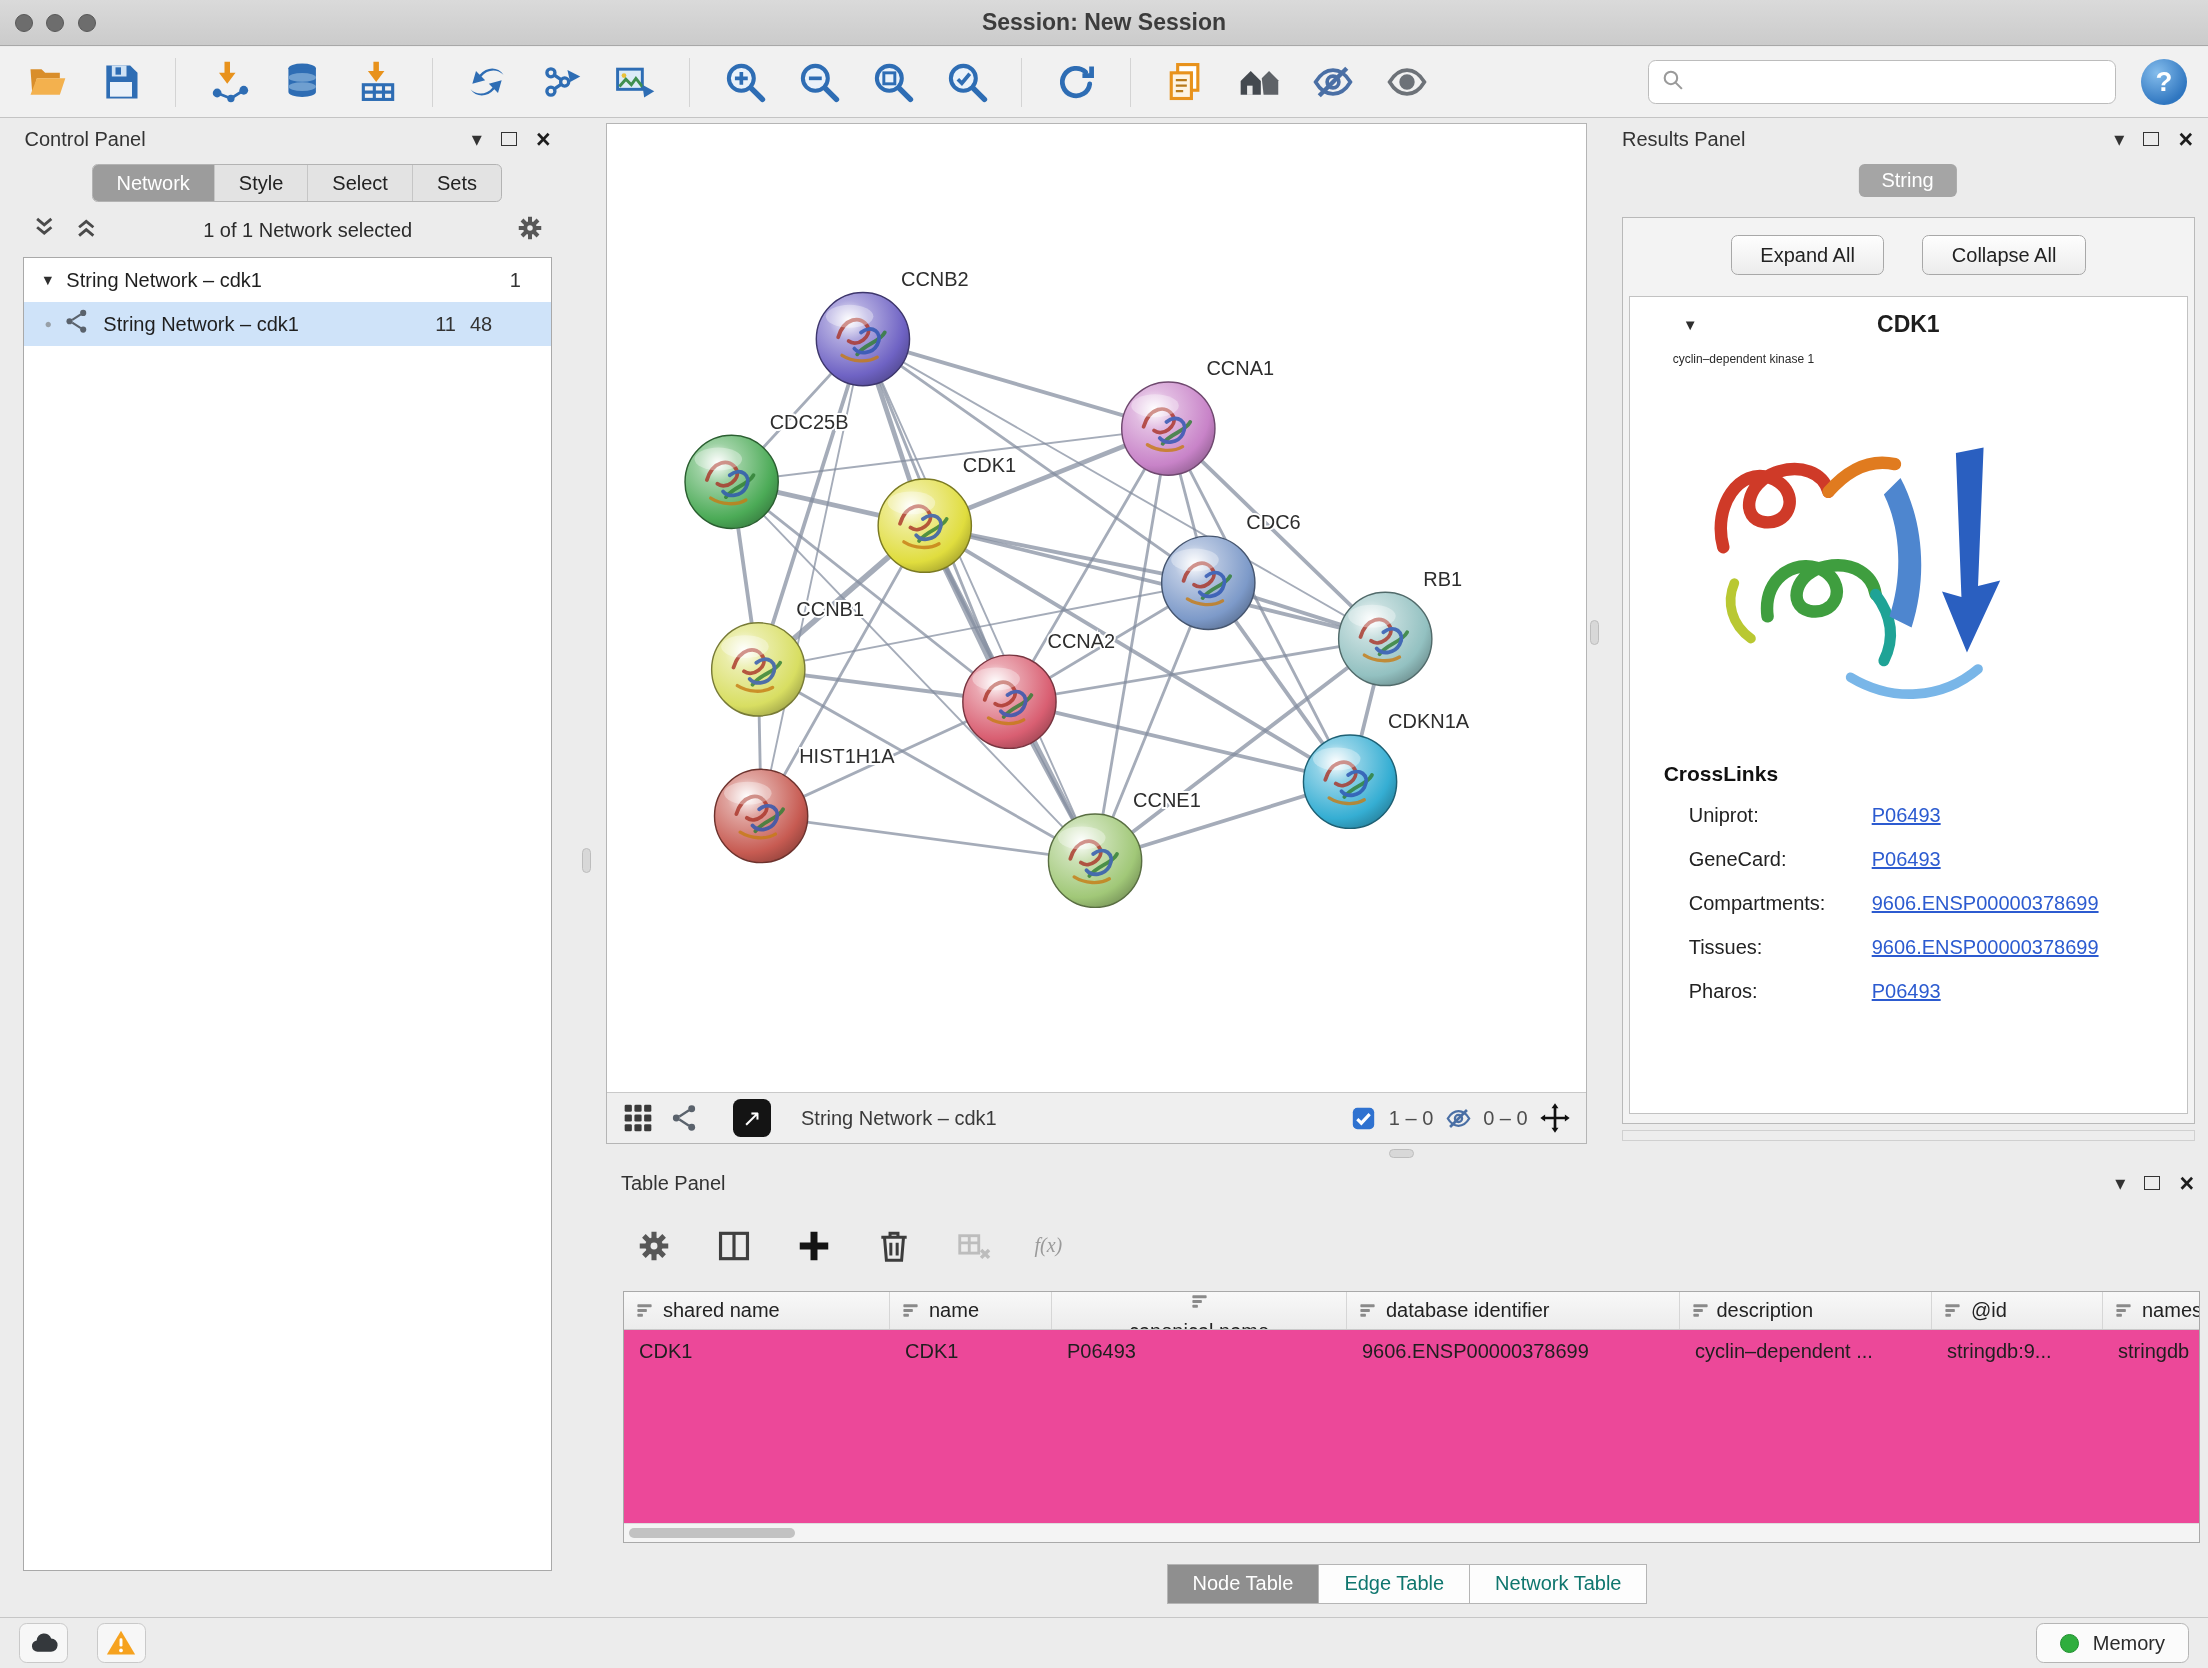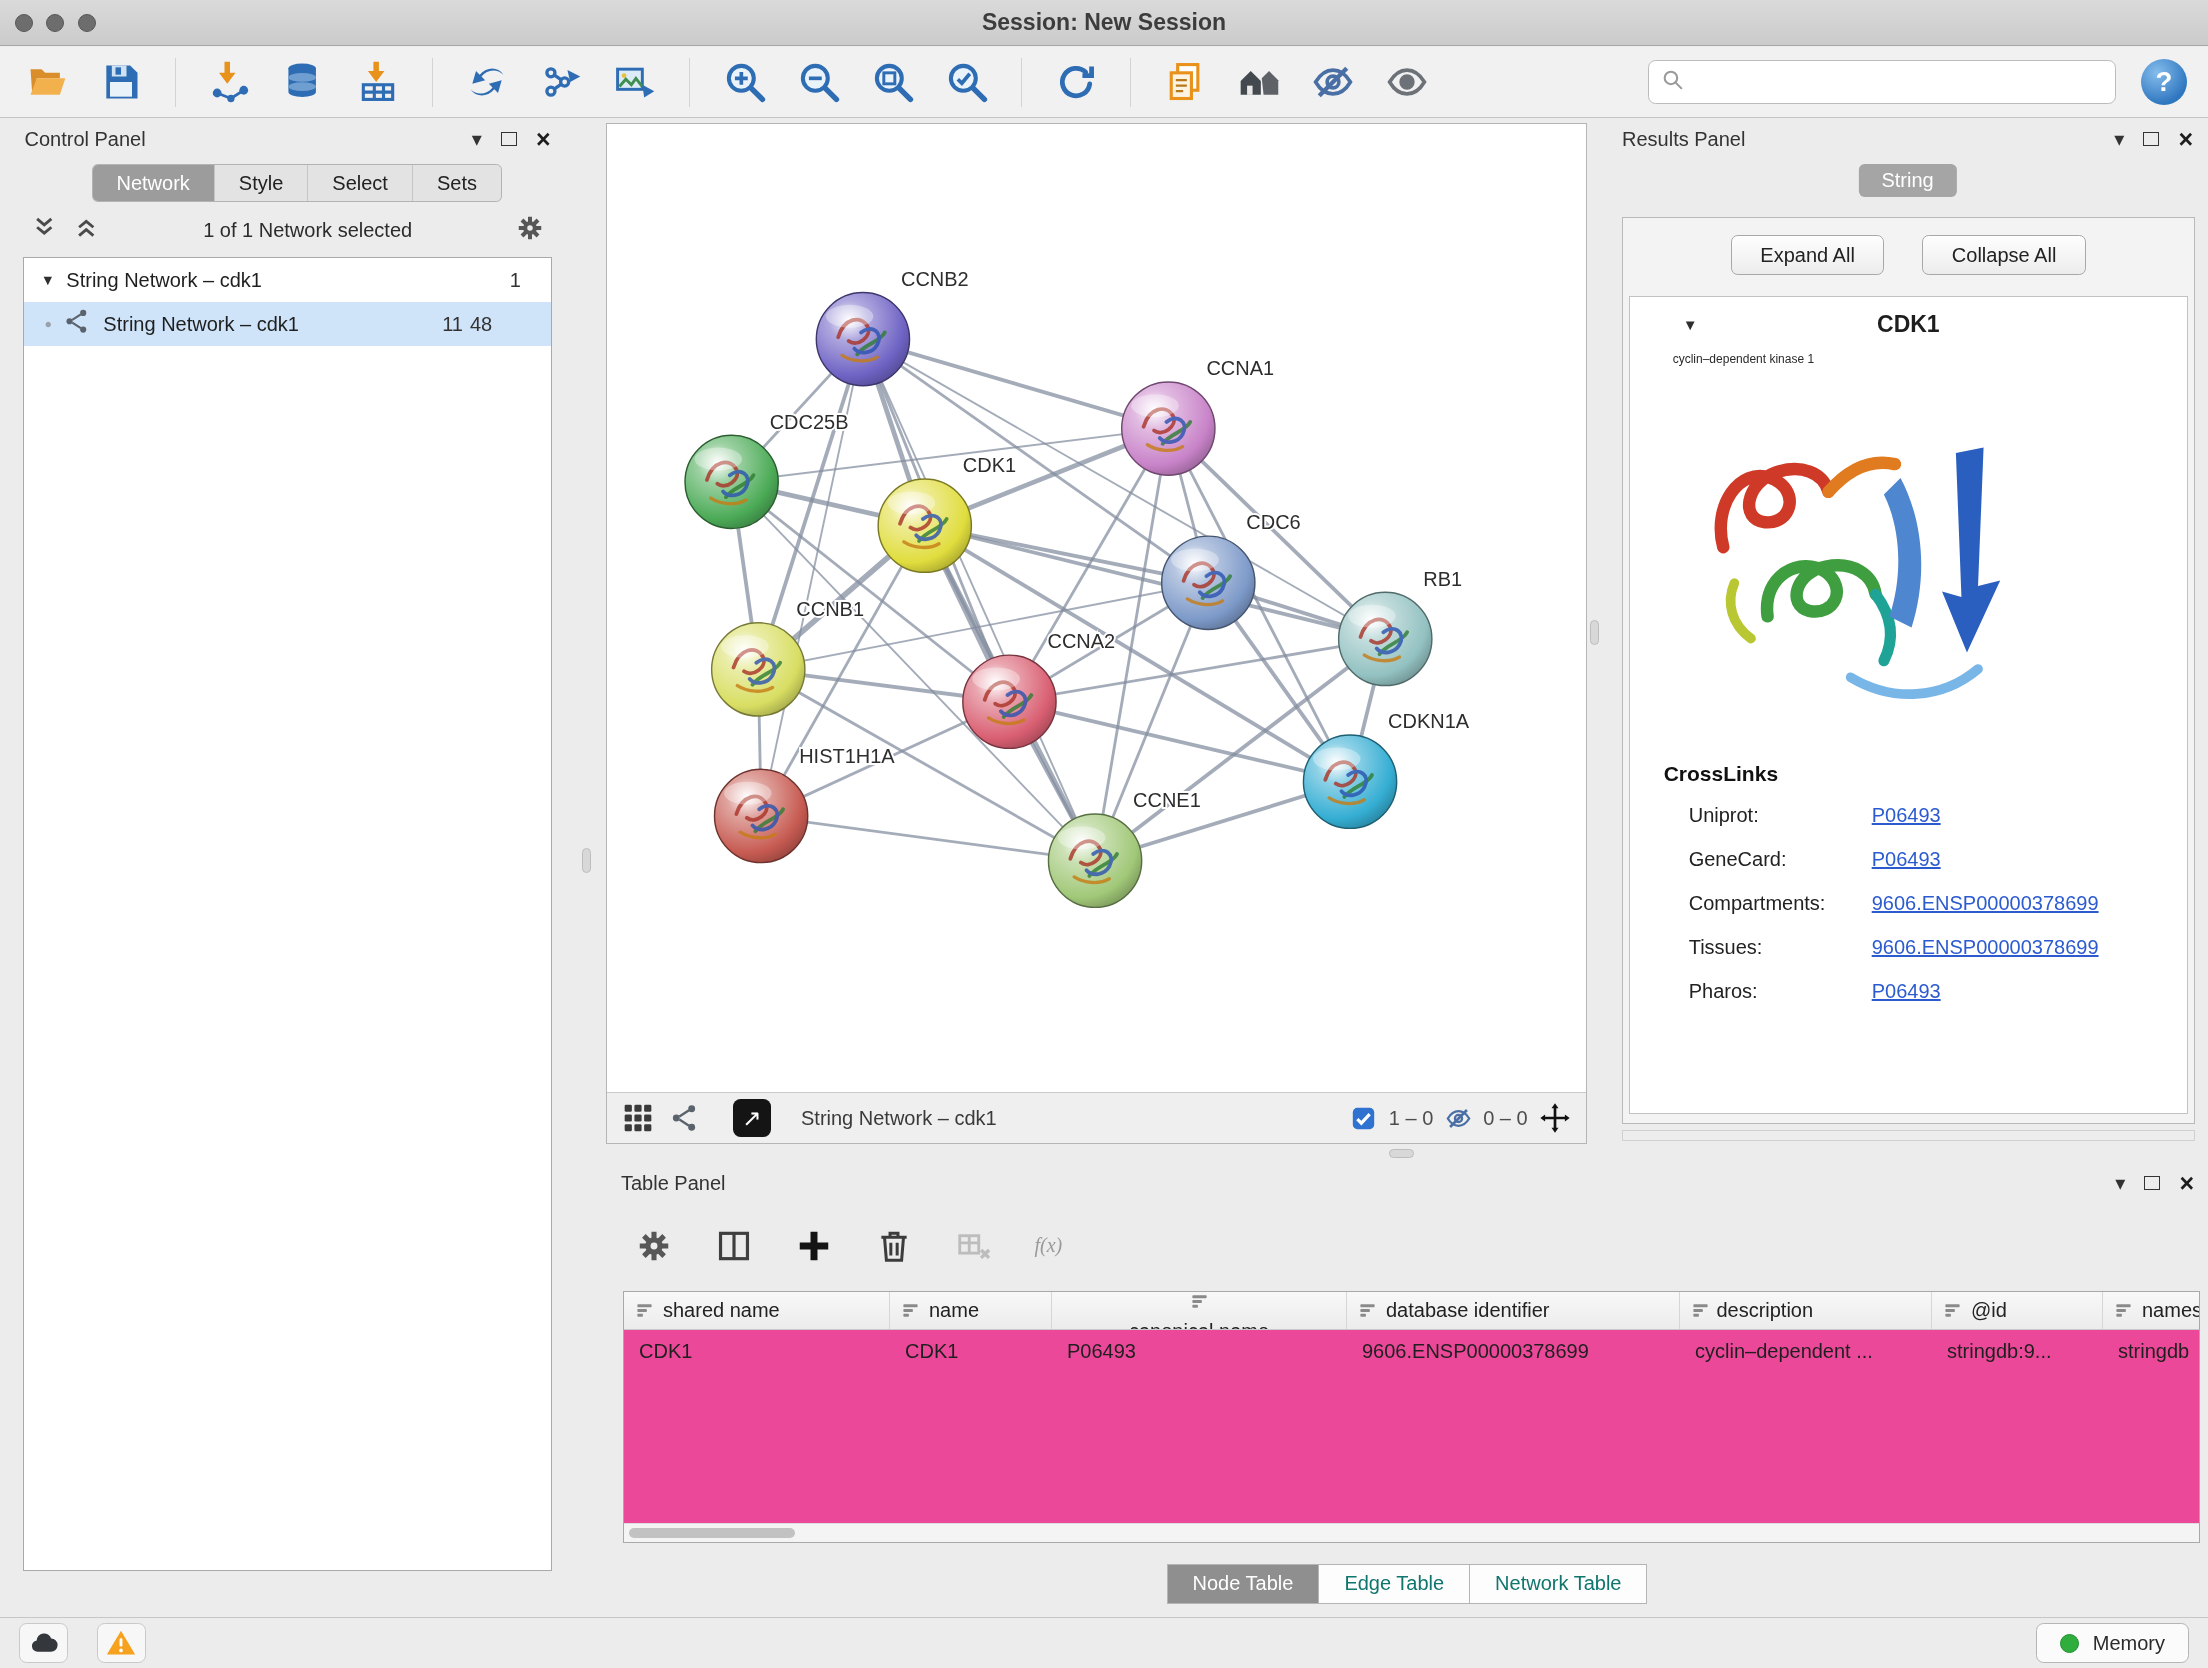--- a/index.html
+++ b/index.html
@@ -41,21 +41,21 @@
 .cp-summary{flex:1;text-align:center;color:#2c2c2c}
 .cp-gear svg{width:30px;height:30px}
 .cp-list{position:absolute;left:13.3px;right:13.3px;top:139px;bottom:5.7px;background:#fff;border:1px solid #a9a9a9;overflow:hidden}
 .tree-row{display:flex;align-items:center;height:44px;padding:0 17px;gap:11.4px;font-size:20px;cursor:pointer}
 .tree-row.selected{background:#cfe3f9}
 .tree-caret{font-size:14.3px;color:#2f2f2f}
 .tree-bullet{font-size:12.4px;color:#98a0a8;margin-left:3.8px}
 .tree-share svg{width:28.5px;height:28.5px}
 .tree-label{color:#1f1f1f;white-space:nowrap}
 .tree-count1{margin-left:auto;padding-right:13.3px;color:#333}
-.tree-counts{margin-left:auto;margin-right:42px;display:flex;gap:7px;color:#333}
+.tree-counts{margin-left:auto;margin-right:42px;display:flex;gap:14px;color:#333}
 
 
 .network-view{position:absolute;left:606px;top:123px;width:981px;height:1021px;background:#fff;border:1px solid #b5b5b5;display:flex;flex-direction:column}
 .net-canvas{flex:1;position:relative;overflow:hidden}
 .net-canvas svg{position:absolute;inset:0;width:100%;height:100%}
 .net-statusbar{height:51px;background:#efefef;border-top:1px solid #c9c9c9;display:flex;align-items:center;padding:0 15px;gap:15px;font-size:20px;color:#3a3a3a}
 .ns-icon{display:flex;align-items:center;cursor:pointer}
 .ns-icon svg{width:32px;height:32px}
 .ns-icon.sm svg{width:27px;height:27px}
 .blackbtn{width:38px;height:38px;background:#141414;border-radius:7.6px;display:flex;align-items:center;justify-content:center;color:#fff;font-size:23px;margin-left:17px;cursor:pointer}

